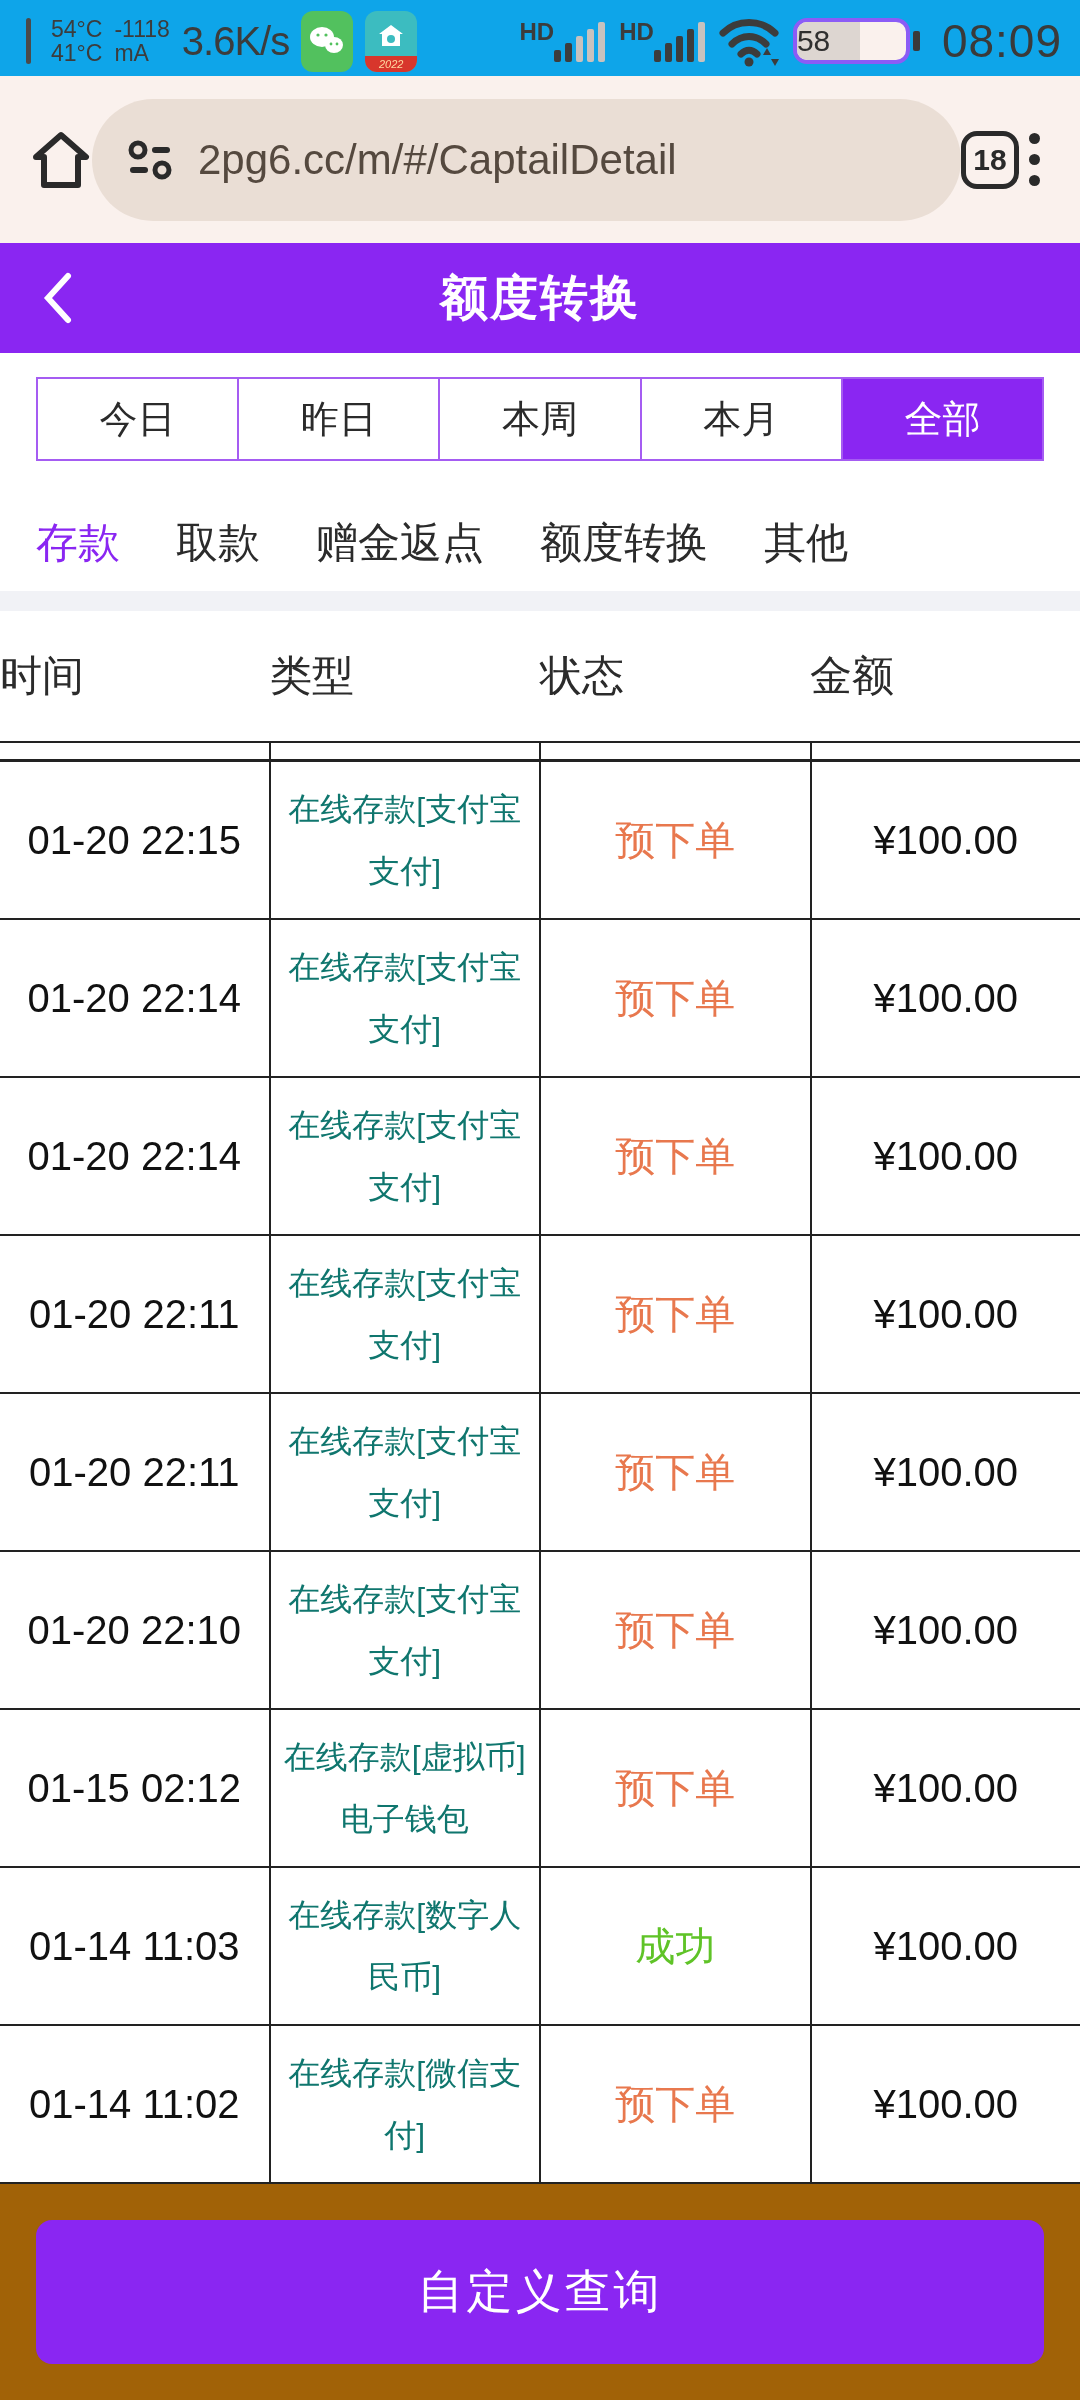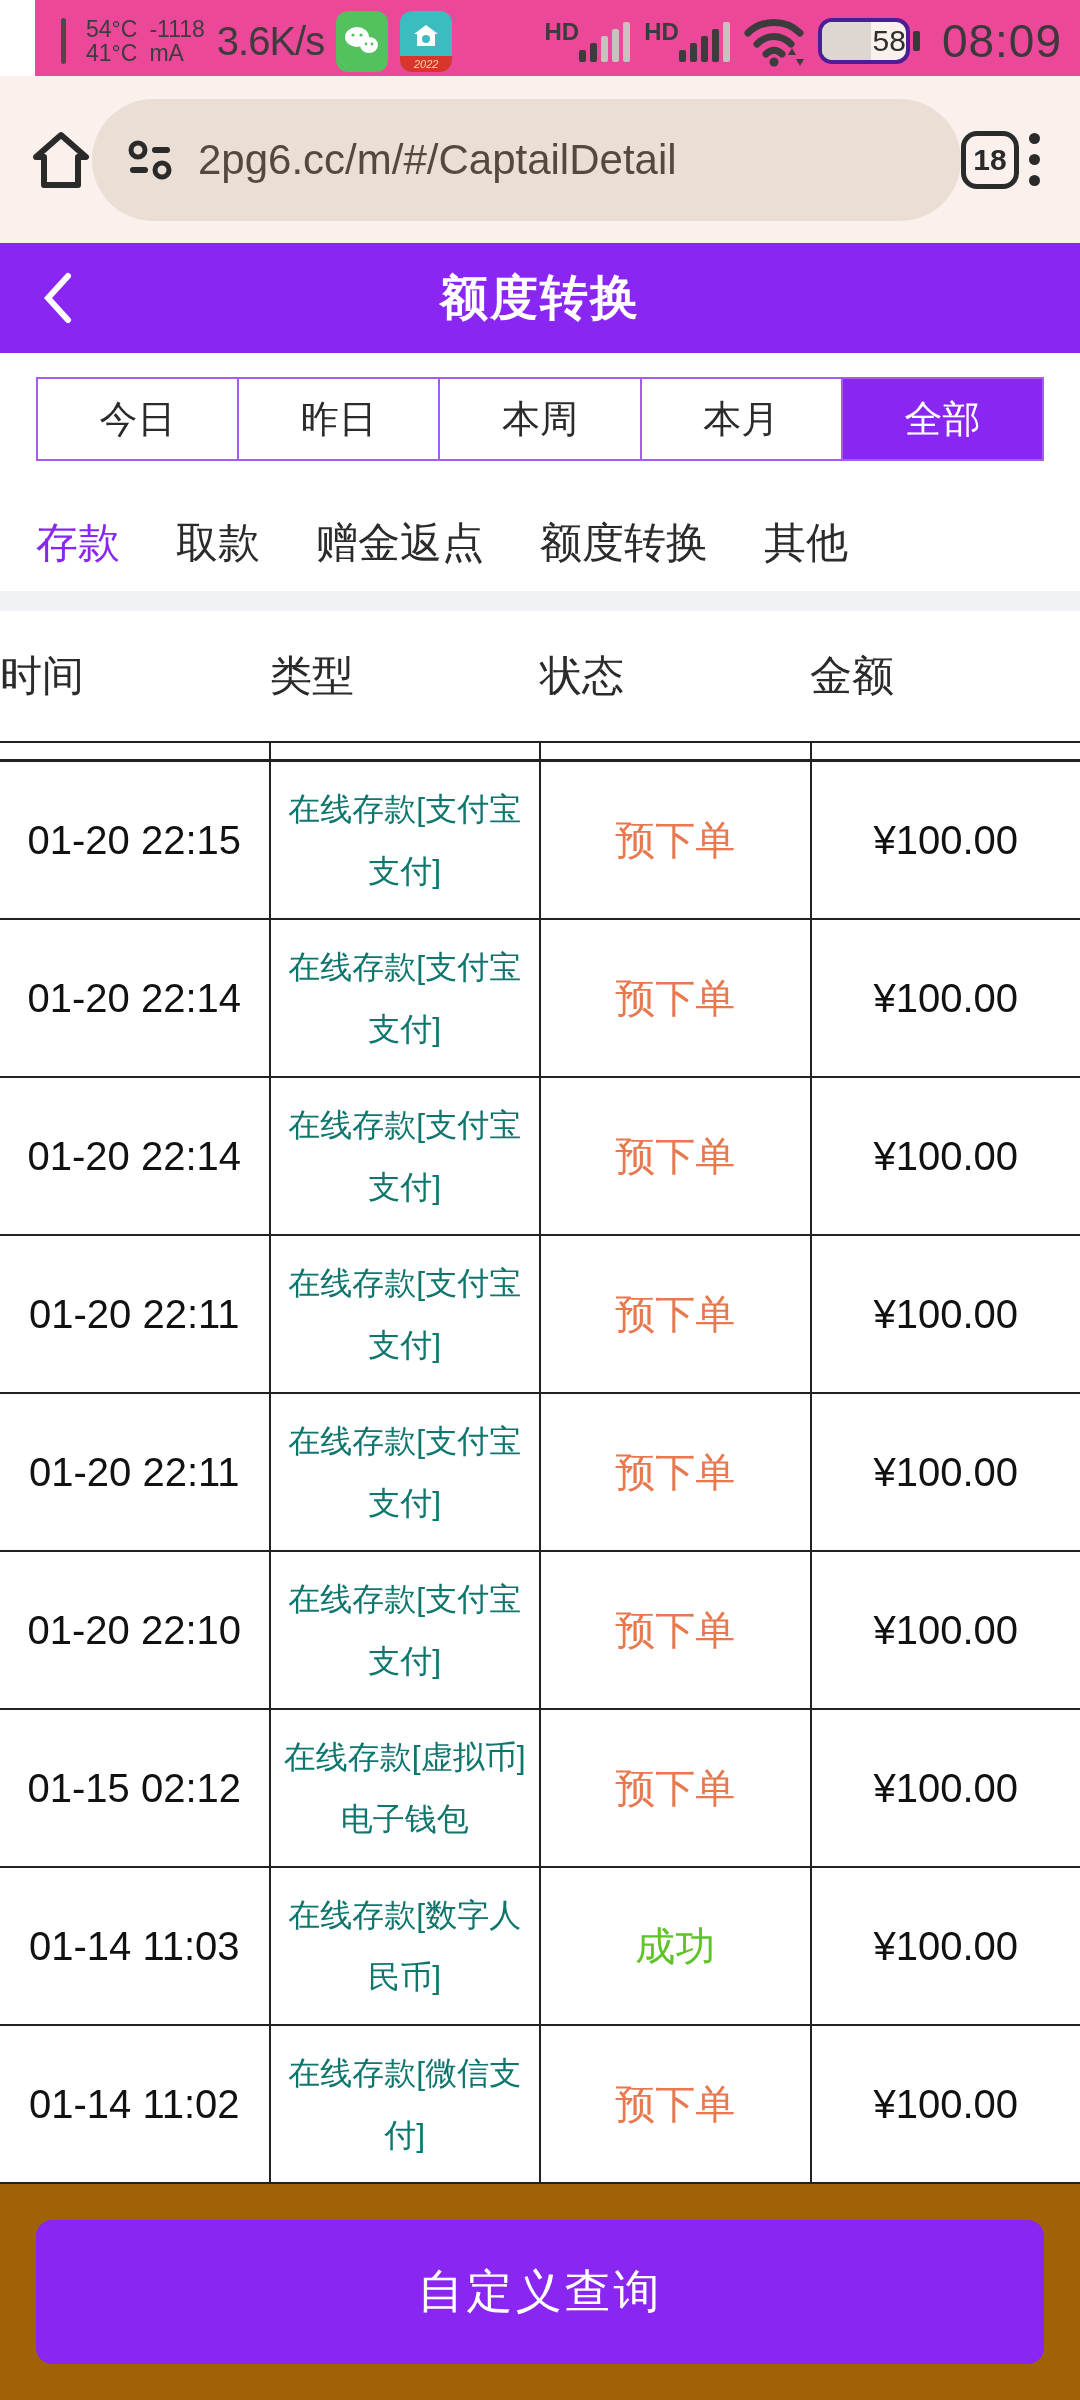--- a/index.html
+++ b/index.html
@@ -5,39 +5,39 @@
   * { margin:0; padding:0; box-sizing:border-box; }
   html,body { width:1080px; }
   body {
     font-family:"Liberation Sans", sans-serif;
     background:#fff; color:#222;
   }
   .screen { width:1080px; height:2400px; position:relative; overflow:hidden;
     display:flex; flex-direction:column; background:#fff; }
 
   
-  .statusbar { height:76px; background:#ec4899; display:flex; align-items:center;
-    justify-content:space-between; padding:6px 18px 0 26px; flex:none;margin-left:35px; }
+  .statusbar { height:76px; background:#0ea5e9; display:flex; align-items:center;
+    justify-content:space-between; padding:6px 18px 0 26px; flex:none; }
   .sb-left, .sb-right { display:flex; align-items:center; gap:12px; }
   .notch-bar { width:5px; height:46px; background:#4a4a4a; border-radius:3px; margin-right:8px; }
   .stack { display:flex; flex-direction:column; line-height:1.05; font-size:23px; color:#3c3c3c; }
   .net-speed { font-size:40px; color:#3c3c3c; letter-spacing:-1px; }
   .app-chip { width:52px; height:61px; border-radius:12px; position:relative;
     display:flex; align-items:center; justify-content:center; overflow:hidden; }
   .app-chip.wechat { background:#52c15e; }
   .app-chip.homeapp { background:#3cbcc0; }
   .app-ribbon { position:absolute; bottom:0; left:0; right:0; height:16px; background:#d8362c;
     color:#ffd9a0; font-size:11px; text-align:center; line-height:16px; font-style:italic; }
   .sim { display:flex; flex-direction:row; align-items:flex-start; }
   .sim .hd { font-size:24px; font-weight:bold; color:#3c3c3c; line-height:1; margin-left:2px; }
   .bars { display:flex; align-items:flex-end; gap:4px; height:40px; margin-top:2px; }
   .bars i { width:7px; border-radius:2px; background:#c8c2be; display:block; }
   .bars i.on { background:#3c3c3c; }
-  .battery { position:relative; width:92px; height:46px; border:4px solid #4c1d95; border-radius:14px;
-    display:flex; align-items:center; justify-content:flex-end; overflow:hidden; background:#faf1ed; }
+  .battery { position:relative; width:117px; height:46px; border:4px solid #8b5cf6; border-radius:14px;
+    display:flex; align-items:center; justify-content:flex-start; overflow:hidden; background:#faf1ed; }
   .battery .fill { position:absolute; left:0; top:0; bottom:0; width:58%; background:#ddd6d1; }
   .battery .lvl { position:relative; font-size:30px; color:#2f2f2f; }
   .battery-nub { width:7px; height:20px; background:#3a3a3a; border-radius:2px; margin-left:3px; }
   .clock { font-size:46px; color:#3a3a3a; margin-left:10px; letter-spacing:1px; }
 
   
   .urlbar { height:167px; background:#faf1ed; display:flex; align-items:center;
     padding:0 30px; flex:none; }
   .url-pill { flex:1; height:122px; background:#eaded5; border-radius:62px;
     display:flex; align-items:center; padding:0 36px; gap:24px; min-width:0; }

